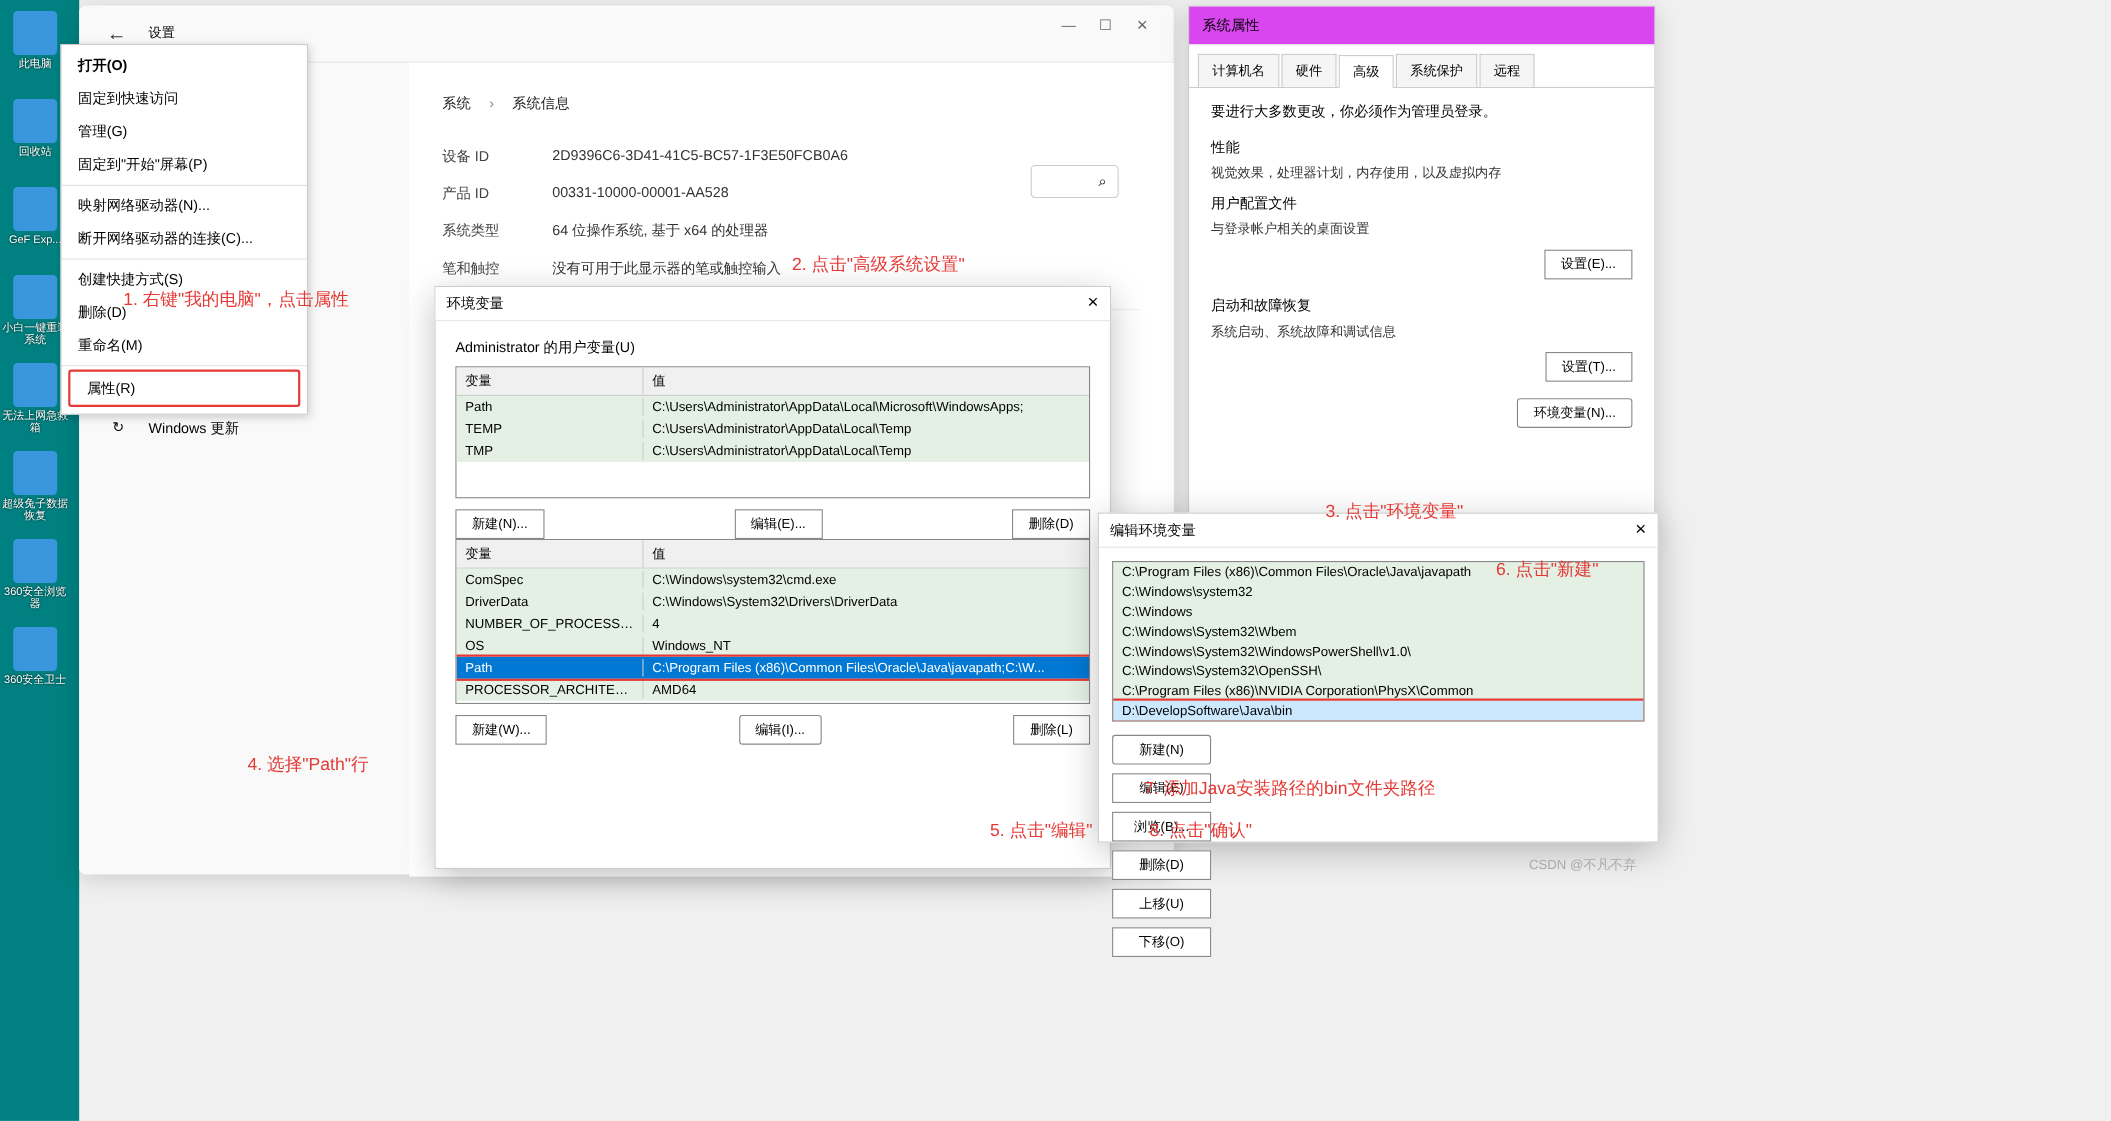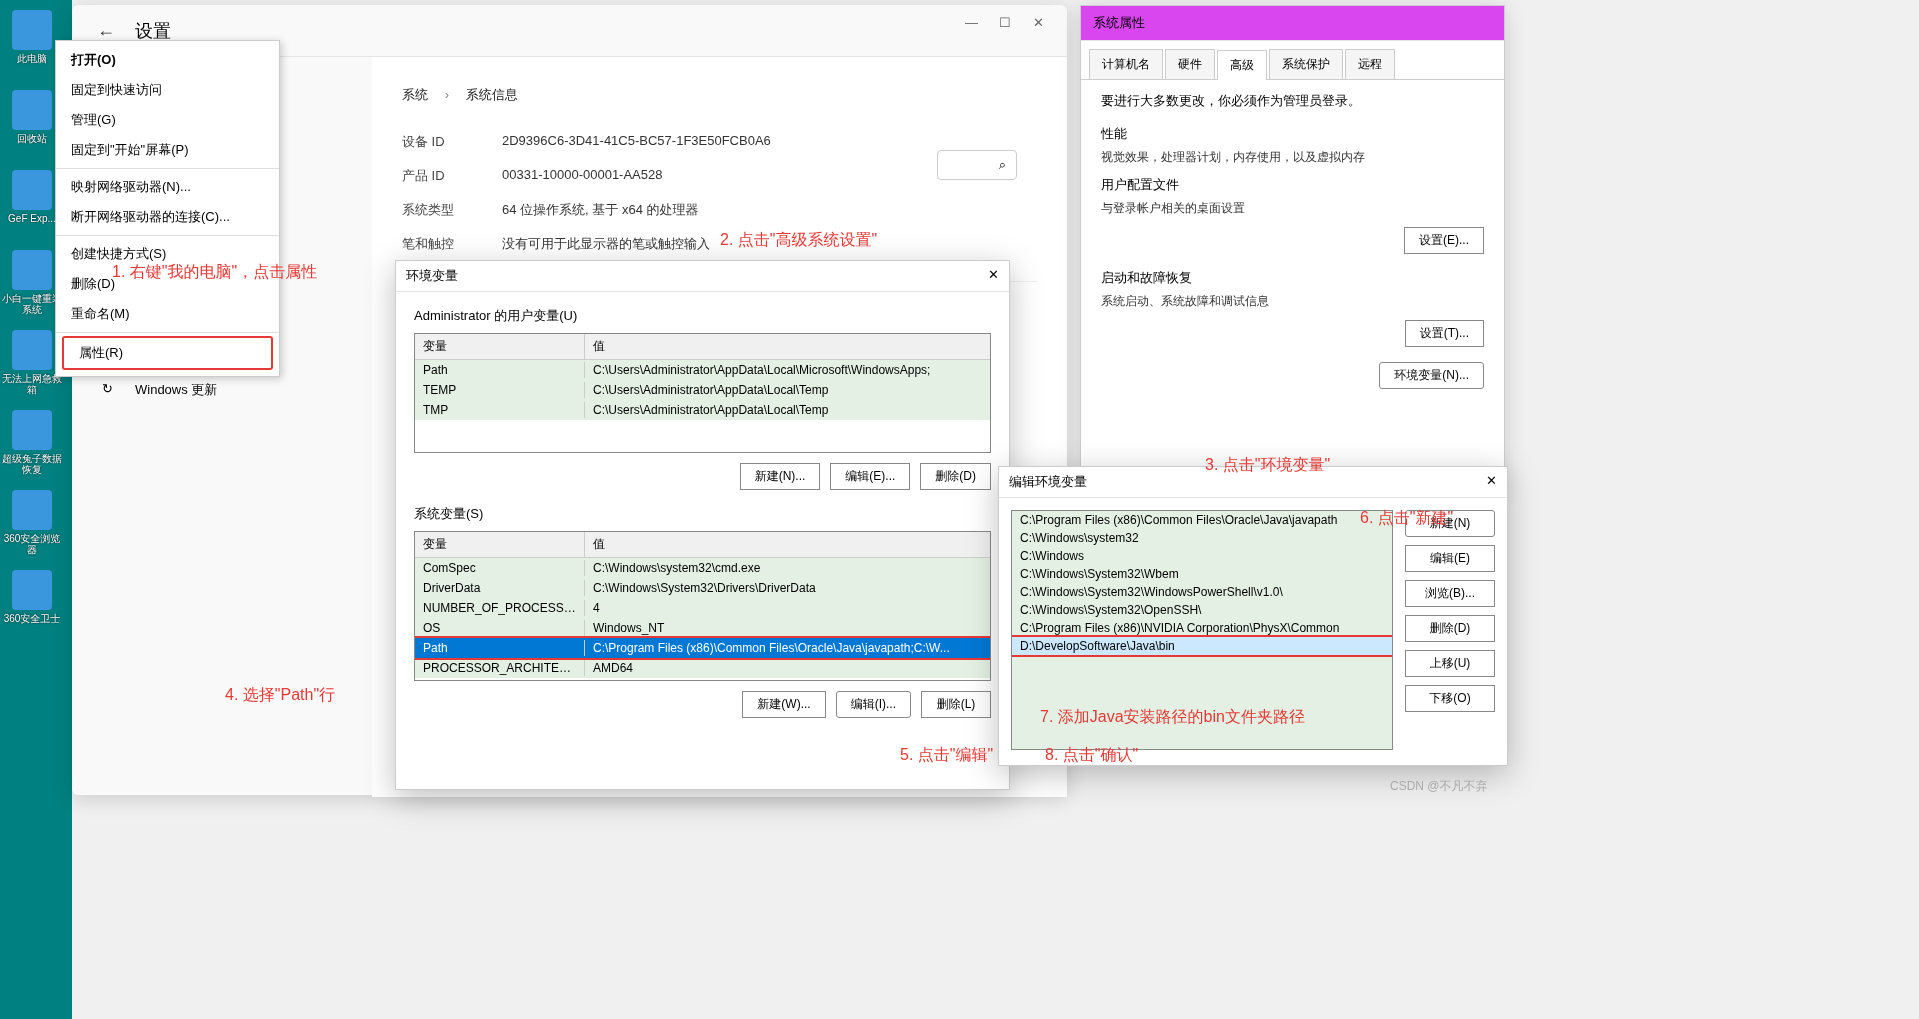--- a/index.html
+++ b/index.html
@@ -18,21 +18,21 @@
 .ic-rabbit { background: #7cc93e; }
 .ic-360b { background: #43b02a; border-radius: 50%; }
 .ic-360s { background: #ffd600; border-radius: 50%; }
 
 
 .settings-window { position: absolute; left: 72px; top: 5px; width: 995px; height: 790px; background: #f9f9f9; border-radius: 6px; box-shadow: 0 4px 20px rgba(0,0,0,0.15); }
 .win-ctrl { position: absolute; right: 5px; top: 5px; display: flex; gap: 20px; padding: 5px 15px; }
 .win-ctrl span { width: 14px; height: 14px; display:inline-block; cursor: pointer; color: #666; }
 .settings-header { display: flex; align-items: center; padding: 10px 15px; border-bottom: 1px solid #e5e5e5; }
 .back-arrow { font-size: 18px; padding: 5px 10px; cursor: pointer; color: #333; }
-.set-title { font-size: 18px; margin-left: 10px; }
+.set-title { font-size: 12px; margin-left: 10px; }
 .search-bar { position: absolute; right: 50px; top: 145px; width: 80px; height: 30px; border: 1px solid #ccc; border-radius: 4px; background: #fff; display: flex; align-items: center; justify-content: flex-end; padding-right: 10px; }
 .settings-body { display: flex; height: calc(100% - 50px); }
 .sidebar { width: 300px; padding: 10px 0; overflow-y: auto; }
 .sidebar-item { display: flex; align-items: center; padding: 10px 20px 10px 30px; cursor: pointer; gap: 15px; }
 .sb-icon { width: 18px; height: 18px; display: inline-block; }
 .main { flex: 1; padding: 20px 30px; background: #fff; }
 .breadcrumb { font-size: 24px; color: #222; margin-bottom: 20px; }
 .breadcrumb .sep { margin: 0 10px; color: #888; }
 .info-row { display: flex; padding: 8px 0; font-size: 14px; }
 .info-label { width: 100px; color: #444; }
@@ -71,26 +71,26 @@
 .ev-table { border: 1px solid #888; width: 100%; height: 120px; overflow: hidden; }
 .ev-table.sys { height: 150px; }
 .ev-th { display: flex; background: #f0f0f0; border-bottom: 1px solid #ccc; }
 .ev-th div { padding: 4px 8px; font-size: 12px; }
 .ev-col1 { width: 170px; border-right: 1px solid #ccc; }
 .ev-col2 { flex: 1; }
 .ev-body-rows { background: #e3f0e3; }
 .ev-row { display: flex; padding: 2px 0; }
 .ev-row div { padding: 1px 8px; font-size: 12px; overflow: hidden; white-space: nowrap; text-overflow: ellipsis; }
 .ev-row.sel { background: #0078d4; color: #fff; }
-.ev-btn-row { text-align: right; margin-top: 10px; display: flex; justify-content: flex-end; gap: 10px; }
+.ev-btn-row { text-align: right; margin-top: 10px; display: flex; justify-content: space-between; gap: 10px; }
 
 
 .editenv { position: absolute; left: 998px; top: 466px; width: 510px; height: 300px; background: #fff; border: 1px solid #ccc; box-shadow: 0 8px 30px rgba(0,0,0,0.25); z-index: 70; }
 .editenv .ee-title { padding: 6px 10px; border-bottom: 1px solid #e5e5e5; display: flex; justify-content: space-between; font-size: 12px; }
-.ee-body { display: flex; padding: 12px; gap: 12px; }
+.ee-body { display: flex; padding: 12px; gap: 12px; flex-direction: column; }
 .ee-list { flex: 1; border: 1px solid #888; height: 240px; background: #e3f0e3; overflow: auto; }
 .ee-list-item { padding: 2px 8px; font-size: 12px; }
 .ee-btns { display: flex; flex-direction: column; gap: 8px; width: 90px; }
 </style>
 </head>
 <body>
 
 <div class="desktop">
   <div class="desktop-icon">
       <div class="ic ic-pc"></div>
@@ -280,21 +280,20 @@
             <div class="ev-col1">TMP</div>
             <div class="ev-col2">C:\Users\Administrator\AppData\Local\Temp</div>
           </div>
         </div>
     </div>
     <div class="ev-btn-row">
       <button class="win-btn">新建(N)...</button>
       <button class="win-btn">编辑(E)...</button>
       <button class="win-btn">删除(D)</button>
     </div>
-    <div class="ev-group-title" style="margin-top:15px">系统变量(S)</div>
     <div class="ev-table sys">
       <div class="ev-th">
           <div class="ev-col1">变量</div>
           <div class="ev-col2">值</div>
         </div>
       <div class="ev-body-rows" id="sys-rows">
           <div class="ev-row">
             <div class="ev-col1">ComSpec</div>
             <div class="ev-col2">C:\Windows\system32\cmd.exe</div>
           </div>

